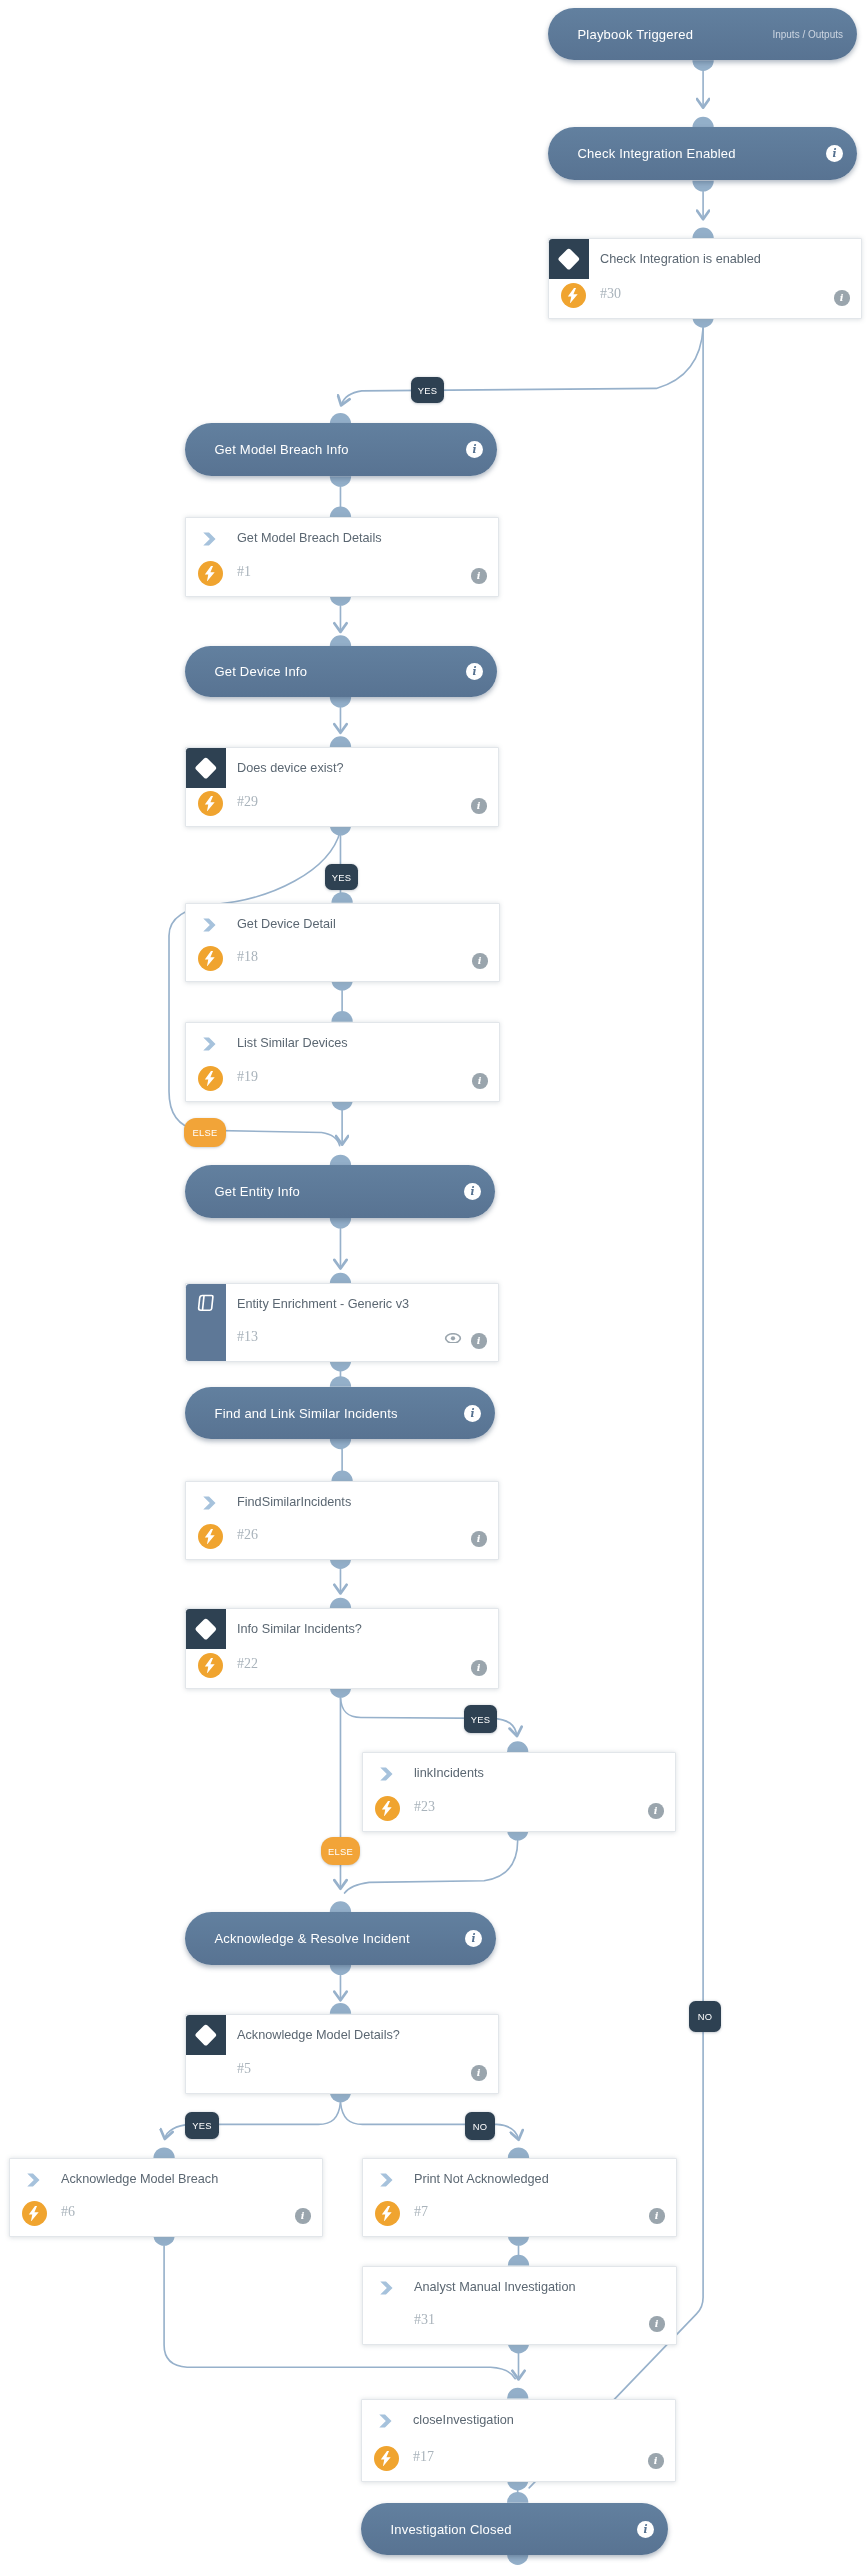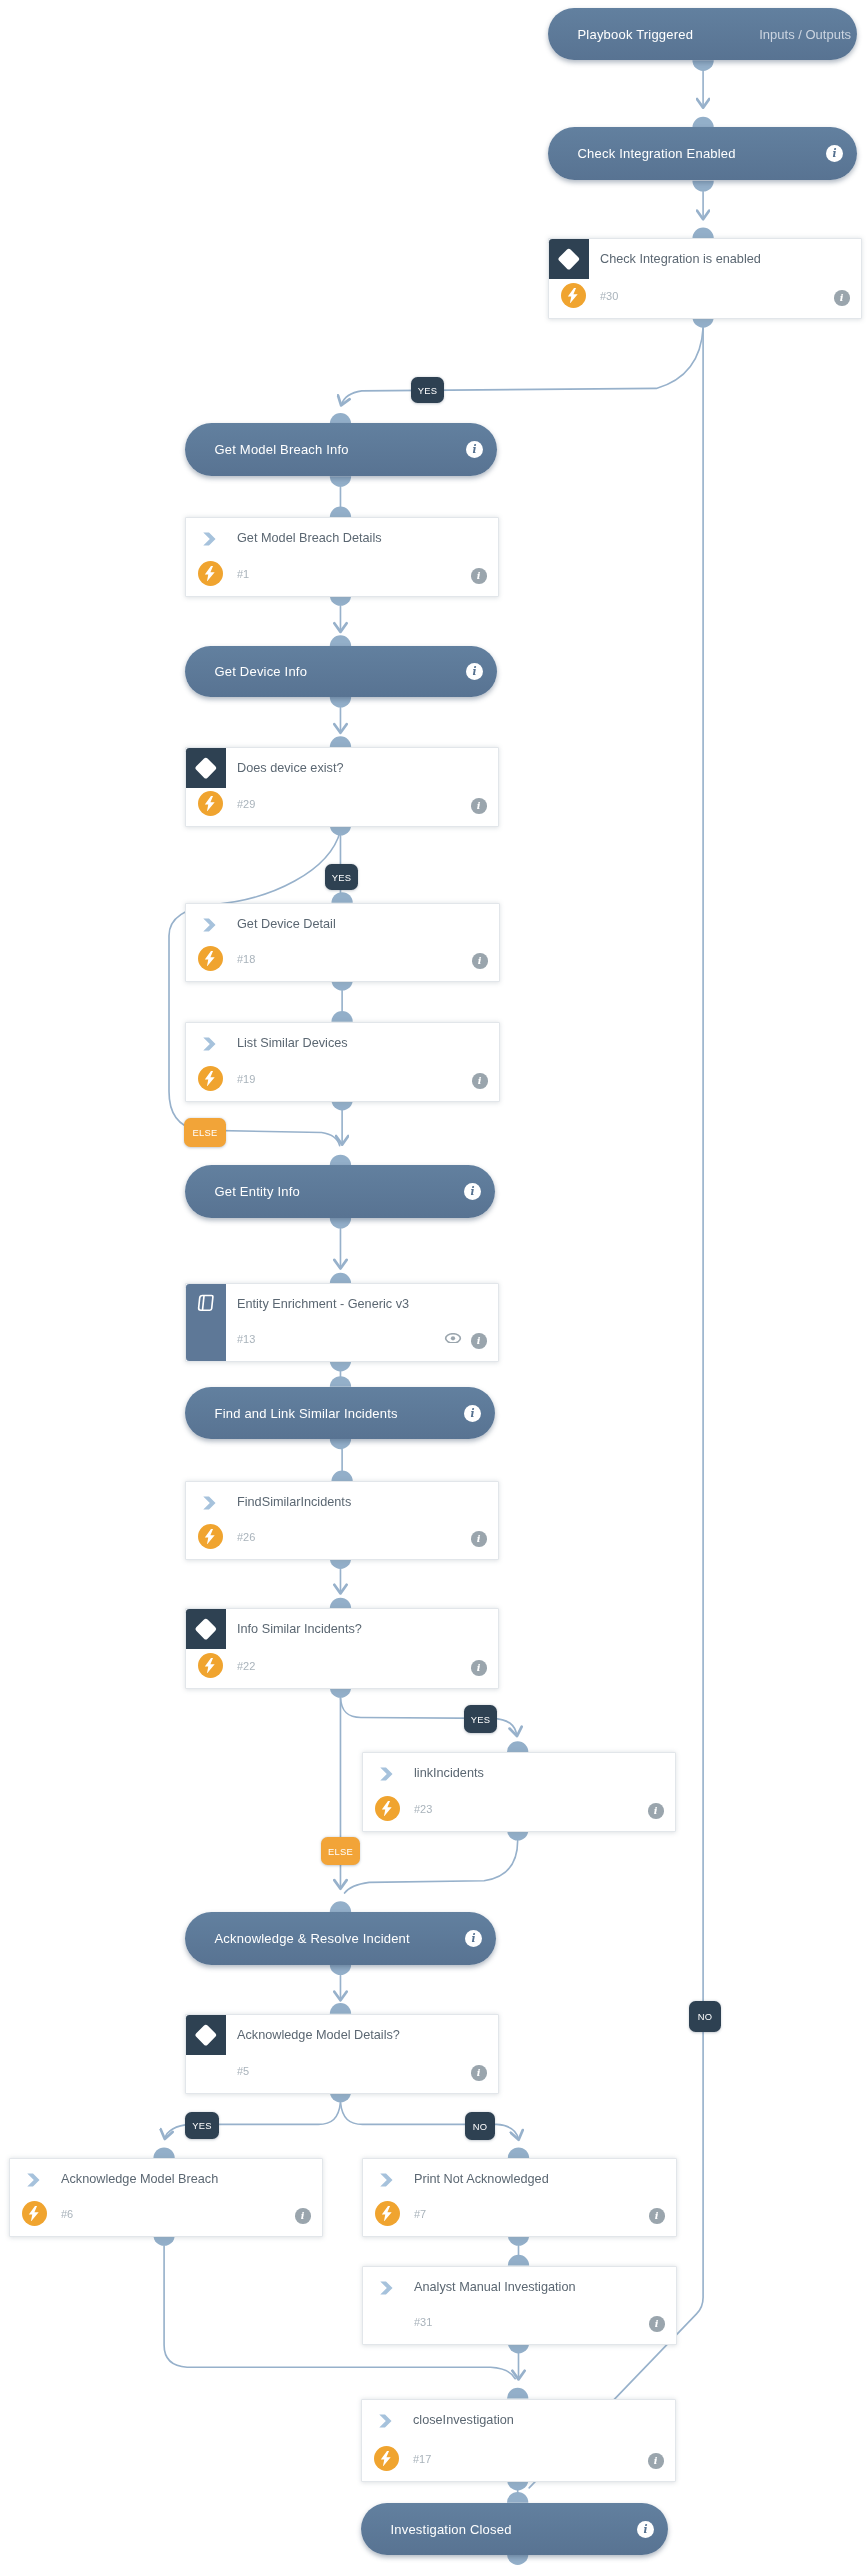--- a/index.html
+++ b/index.html
@@ -10,33 +10,33 @@
   #flow-canvas{position:absolute;inset:0;width:868px;height:2576px;}
   #wires{position:absolute;left:0;top:0;z-index:1;}
   
   .pill{
     position:absolute;z-index:2;border-radius:27px;
     background:linear-gradient(#62809f,#587392);
     box-shadow:0 2.5px 5.7px rgba(47,68,94,.38);
     display:flex;align-items:center;color:#fff;
   }
   .pill .plabel{margin-left:29.5px;font-size:13px;letter-spacing:0.2px;}
-  .pill .aside{position:absolute;right:6px;font-size:13px;color:#ccd5e1;}
+  .pill .aside{position:absolute;right:14px;font-size:10px;color:#ccd5e1;}
   .info-pill{
     position:absolute;right:14px;width:17px;height:17px;border-radius:50%;
     background:#fff;color:#54708f;display:flex;align-items:center;justify-content:center;
     font:italic bold 10.7px "DejaVu Serif", serif;
   }
   
   .task{
     position:absolute;z-index:2;background:#fff;border:0.8px solid #e2e6ea;border-radius:1px;
     box-shadow:0 0.8px 4.1px rgba(125,135,148,.25);
   }
   .task .title{position:absolute;left:51px;top:13px;font-size:12.7px;color:#5b6772;white-space:nowrap;}
-  .task .tid{position:absolute;left:51px;bottom:15.6px;font-size:11px;color:#a9b3bb;}
+  .task .tid{position:absolute;left:51px;bottom:15.6px;font-size:14px;color:#a9b3bb;font-family:Liberation Serif, serif;}
   .info-task{
     position:absolute;right:11.5px;bottom:12.3px;width:15.6px;height:15.6px;border-radius:50%;
     background:#9aa5ad;color:#fff;display:flex;align-items:center;justify-content:center;
     font:italic bold 9.8px "DejaVu Serif", serif;
   }
   .chev{position:absolute;left:14px;top:12.3px;width:18px;height:18px;}
   .bolt{
     position:absolute;left:11.5px;bottom:9.8px;width:25.4px;height:25.4px;border-radius:50%;
     background:#f0a42f;display:flex;align-items:center;justify-content:center;
   }
@@ -52,21 +52,21 @@
   .pb-col svg{margin-top:9px;}
   .eye{position:absolute;right:36px;bottom:14.8px;}
   
   .badge{
     position:absolute;z-index:3;border-radius:6.6px;color:#fff;
     display:flex;align-items:center;justify-content:center;
     font-size:9.4px;font-weight:normal;letter-spacing:0.3px;
     box-shadow:0 0.8px 2.5px rgba(60,75,95,.3);
   }
   .badge.dark{background:#2e4152;}
-  .badge.orange{background:#f2a438;}
+  .badge.orange{background:#f2a438;border-radius:12px;}
 </style>
 </head>
 <body>
 
 <div id="flow-canvas">
 
   <svg id="wires" width="868" height="2576" viewBox="0 0 1058 3139">
     <defs>
       <marker id="arrow" viewBox="0 0 12 12" refX="8.5" refY="6" markerWidth="9" markerHeight="9" orient="auto">
         <path d="M2 1 L9 6 L2 11" fill="none" stroke="#97b1cb" stroke-width="2.2" stroke-linecap="round" stroke-linejoin="round"></path>

